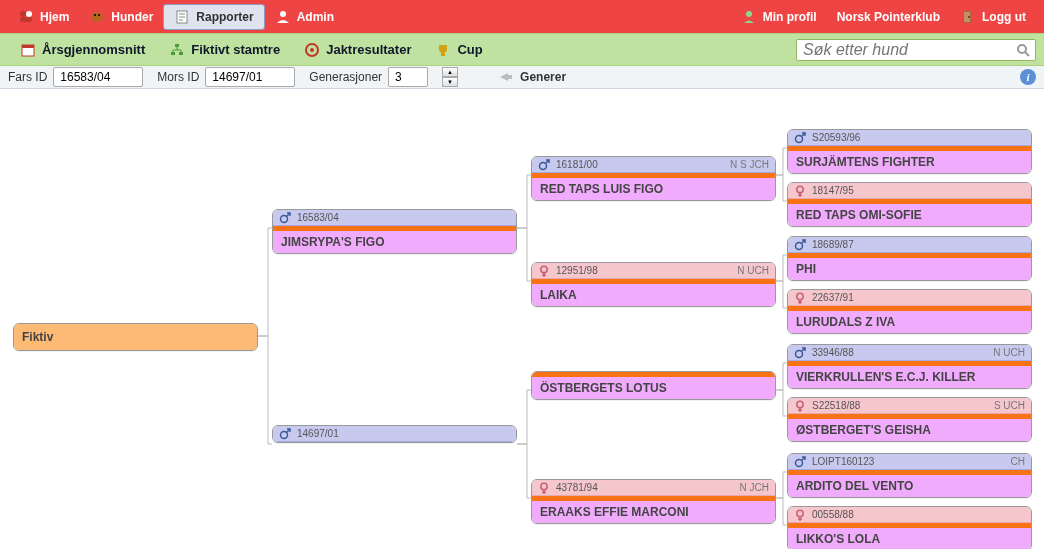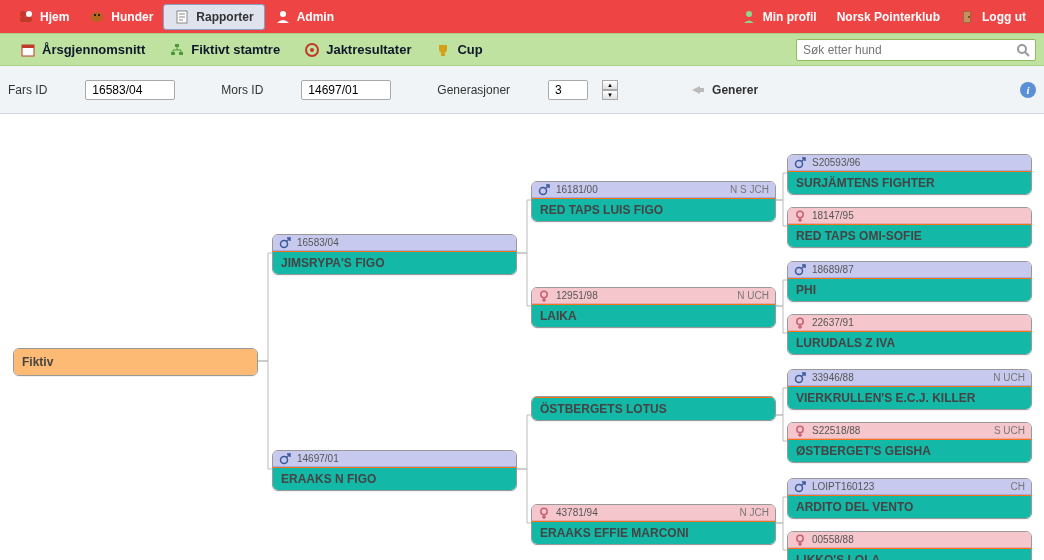--- a/index.html
+++ b/index.html
@@ -11,46 +11,46 @@
 .topnav .nav-item.active { background: #dfe3ee; color: #333; border: 1px solid #8b9dc3; }
 .topnav .spacer { flex: 1; }
 .topnav .nav-item svg { margin-right: 6px; }
 
 
 .subnav { background: #c0e2a0; height: 33px; border-top: 1px solid #aad080; border-bottom: 1px solid #aad080; display: flex; align-items: center; padding: 0 8px; }
 .subnav .sub-item { display: flex; align-items: center; padding: 4px 12px; cursor: pointer; font-size: 13px; font-weight: bold; color: #0f172a; }
 .subnav .sub-item svg, .subnav .sub-item .ico { margin-right: 6px; }
 .subnav .spacer { flex: 1; }
 .subnav .search-wrap { position: relative; }
-.subnav input[type="text"] { width: 240px; height: 22px; border: 1px solid #95b75d; border-radius: 2px; padding: 2px 25px 2px 6px; font-size: 12px; color: #888; }
+.subnav input[type="text"] { width: 240px; height: 22px; border: 1px solid #95b75d; border-radius: 2px; padding: 2px 25px 2px 6px; font-size: 16px; color: #888; font-style: italic; }
 .subnav .mag { position: absolute; right: 5px; top: 3px; }
 
 
-.formbar { background: #f0f4f7; border-bottom: 1px solid #d0d7e0; height: 48px; display: flex; align-items: center; padding: 0 8px; font-size: 12px; color: #333; gap: 32px; }
+.formbar { background: #f0f4f7; border-bottom: 1px solid #d0d7e0; height: 23px; display: flex; align-items: center; padding: 0 8px; font-size: 12px; color: #333; }
 .formbar label { margin-right: 6px; color: #333; }
 .formbar input[type="text"] { border: 1px solid #aaa; border-radius: 2px; height: 20px; padding: 2px 6px; font-size: 12px; margin-right: 14px; }
 .formbar .gen-wrap { display: flex; align-items: center; margin-right: 40px; }
 .formbar .gen-input { width: 40px; border: 1px solid #aaa; height: 20px; padding: 2px 6px; border-right: 0; border-radius: 2px 0 0 2px; }
 .formbar .spinner { display: flex; flex-direction: column; }
 .formbar .spinner button { width: 16px; height: 10px; font-size: 6px; padding:0; border:1px solid #aaa; background: linear-gradient(#fff,#e0e0e0); cursor: pointer; line-height:6px; }
 .formbar .gen-btn { display:flex; align-items:center; font-weight:bold; color:#333; cursor:pointer; }
 .formbar .gen-btn svg { margin-right: 6px; }
 .formbar .spacer { flex: 1; }
 .formbar .info { color:#3366cc; font-weight:bold; font-style: italic; font-family: Georgia, serif; background:#5b8fd6; color:#fff; width:16px; height:16px; border-radius:8px; text-align:center; line-height:16px; font-size:11px; }
 
 
 .pedigree { position: relative; padding: 10px; }
 .pedigree svg.lines { position:absolute; top:0; left:0; pointer-events:none; }
 
 .node { position: absolute; width: 245px; border: 1px solid #999; border-radius: 6px; overflow:hidden; background:#fff; box-shadow: 0 1px 0 rgba(0,0,0,0.05);}
 .node .hdr { display:flex; align-items:center; padding: 1px 6px; font-size: 10px; color: #555; height:16px; }
 .node .hdr .sex { margin-right: 6px; width:12px; height:12px; flex-shrink:0; }
 .node .hdr .id { font-weight: normal; color:#555; }
 .node .hdr .titles { margin-left:auto; color:#777; font-size:10px; }
-.node .name { padding: 4px 8px; font-size: 12px; font-weight: bold; color:#444; background:#14b8a6; border-top: 1px solid #f97316; }
+.node .name { padding: 4px 8px; font-size: 12px; font-weight: bold; color:#444; background:#f0abfc; border-top: 5px solid #f97316; }
 
 .node.simple { background:#f0f0f0; }
 .node.simple .name { background:#fdba74; border-top:0; padding:6px 8px; }
 
 .hdr.male { background: #c7c9ee; border-bottom: 1px solid #a7aae0; }
 .hdr.female { background: #f5c6cc; border-bottom: 1px solid #e8a8b0; }
 
 .node.gp { width: 245px; }
 .node.ggp { width: 245px; }
 
@@ -229,21 +229,20 @@
 <div class="node" style="left:272px; top:336px;">
   <div class="hdr male">
         <svg class="sex" viewBox="0 0 12 12">
           <circle cx="5" cy="7" r="3.5" fill="none" stroke="#3b5998" stroke-width="1.5"></circle>
           <line x1="7.5" y1="4.5" x2="11" y2="1" stroke="#3b5998" stroke-width="1.5"></line>
           <path d="M8 1 H11 V4" fill="none" stroke="#3b5998" stroke-width="1.5"></path>
         </svg>
         <span class="id">14697/01</span>
         <span class="titles"></span>
       </div>
-  <div class="name">ERAAKS N FIGO</div>
 </div>
 
 <div class="node gp" style="left:531px; top:67px;">
   <div class="hdr male">
         <svg class="sex" viewBox="0 0 12 12">
           <circle cx="5" cy="7" r="3.5" fill="none" stroke="#3b5998" stroke-width="1.5"></circle>
           <line x1="7.5" y1="4.5" x2="11" y2="1" stroke="#3b5998" stroke-width="1.5"></line>
           <path d="M8 1 H11 V4" fill="none" stroke="#3b5998" stroke-width="1.5"></path>
         </svg>
         <span class="id">16181/00</span>

